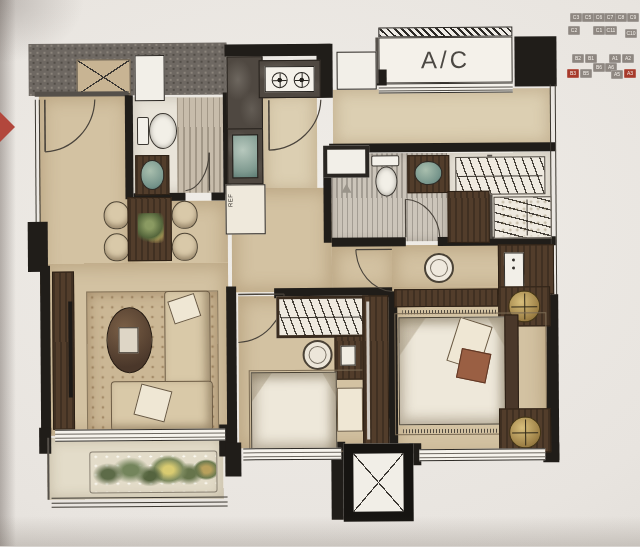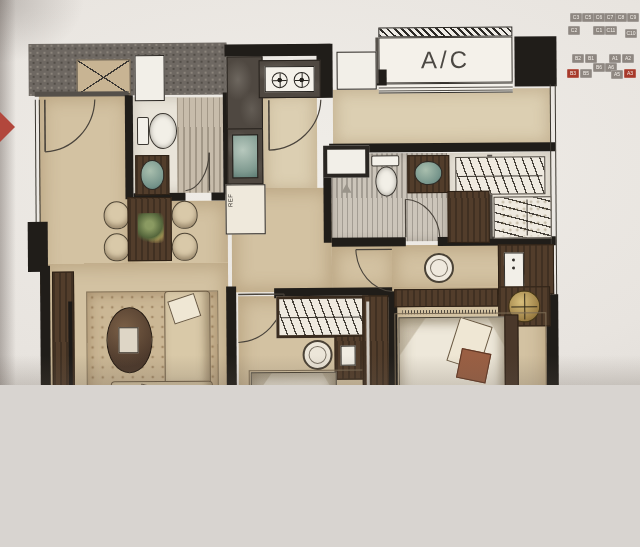--- a/index.html
+++ b/index.html
@@ -1,16 +1,16 @@
 <!DOCTYPE html>
 <html><head>
 <meta charset="utf-8">
 <style>
   html,body{margin:0;padding:0;background:#d8d4d0;font-family:"Liberation Sans",sans-serif;}
-  .stage{position:relative;width:640px;height:385px;overflow:hidden;
+  .stage{position:relative;width:640px;height:546px;overflow:hidden;
     background:radial-gradient(130% 110% at 46% 42%, #f0ede8 0%, #e8e4df 55%, #d9d5d0 100%);}
   .abs{position:absolute;box-sizing:border-box;}
   
   .edge-left{left:0;top:0;width:16px;height:100%;background:linear-gradient(90deg,rgba(85,75,70,.38),rgba(85,75,70,0));}
   .edge-bottom{left:0;bottom:0;width:100%;height:30px;background:linear-gradient(0deg,rgba(95,85,75,.22),rgba(95,85,75,0));}
   .edge-topleft{left:0;top:0;width:120px;height:90px;background:radial-gradient(100% 100% at 0 0,rgba(80,70,65,.28),rgba(80,70,65,0) 70%);}
   
   .arrow{left:0;top:112px;width:0;height:0;border-top:15px solid transparent;border-bottom:15px solid transparent;border-left:15px solid #b2473c;filter:blur(.3px);}
   
   .kp{left:563px;top:8px;width:77px;height:84px;}

